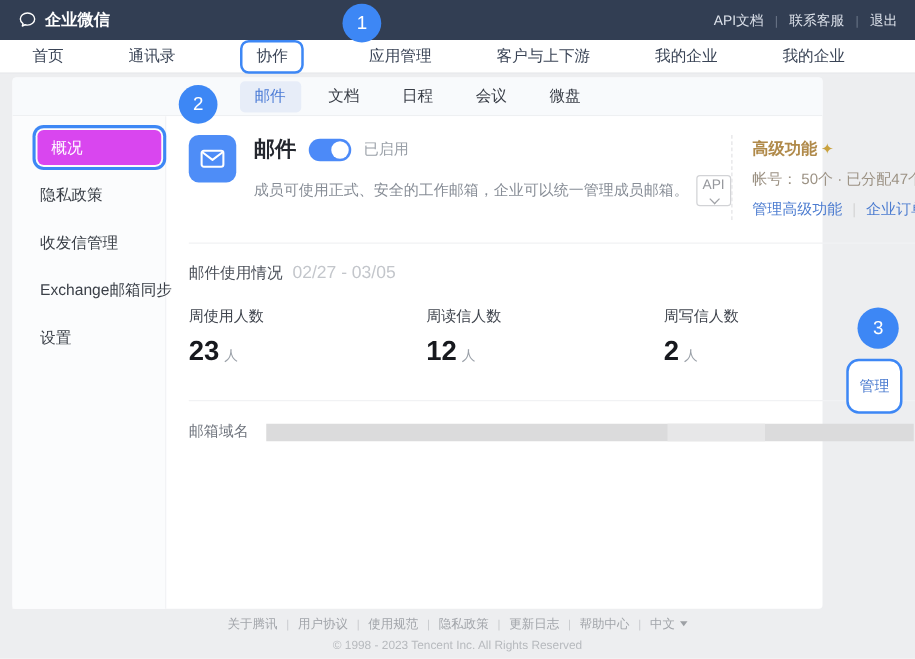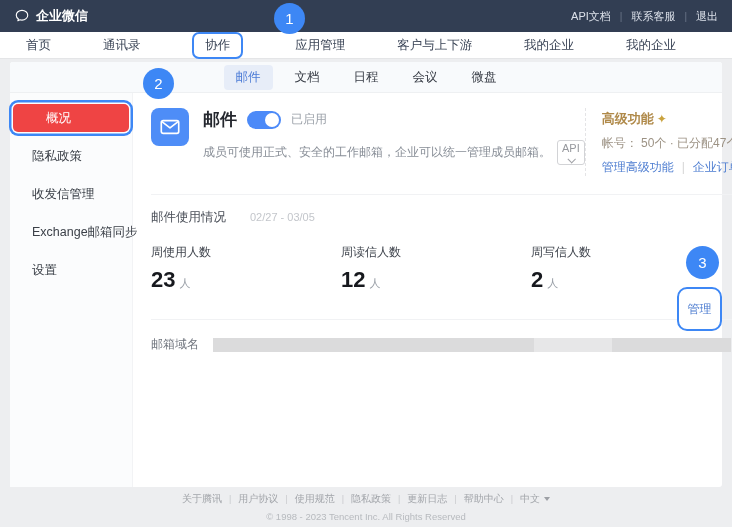--- a/index.html
+++ b/index.html
@@ -18,29 +18,29 @@
   .nav-item{cursor:pointer;white-space:nowrap;}
   .nav-box{border:2.5px solid #3D87F5;border-radius:7px;padding:3px 11px;margin:-4px 0;background:transparent;position:relative;z-index:2;}
 
   
   .ann-circle{position:absolute;width:31px;height:31px;border-radius:50%;background:#3D87F5;color:#fff;display:flex;align-items:center;justify-content:center;font-size:15px;z-index:20;}
   #ann-c1{left:274px;top:3px;}
   #ann-c2{left:143px;top:68px;}
   #ann-c3{left:686px;top:246px;width:33px;height:33px;}
 
   
-  .card{position:absolute;left:10px;top:62px;width:712px;height:425px;background:#fff;border-radius:3px;}
+  .card{position:absolute;left:10px;top:62px;width:648px;height:425px;background:#fff;border-radius:3px;}
   .tabstrip{height:30px;background:#F8FAFC;border-bottom:1px solid #EEF0F2;display:flex;align-items:center;justify-content:center;gap:10px;font-size:12.5px;color:#383D46;border-radius:3px 3px 0 0;}
   .tab{padding:4px 12px;cursor:pointer;border-radius:4px;}
   .tab.active{background:#E7EDF8;color:#4B7BD6;}
 
   .body-row{display:flex;height:394px;}
   .sidebar{width:123px;background:#FBFCFD;border-right:1px solid #F2F3F5;padding-top:11px;box-sizing:border-box;}
   .side-item{height:28px;line-height:28px;padding-left:22px;font-size:12.5px;color:#3B4048;margin-bottom:10px;cursor:pointer;white-space:nowrap;}
-  .side-item.active{background:#ef4444;color:#fff;border-radius:5px;margin:0 3px 10px 3px;padding-left:33px;box-shadow:0 0 0 1.5px #FDFDFD,0 0 0 4px #3D87F5;}
+  .side-item.active{background:#d946ef;color:#fff;border-radius:5px;margin:0 3px 10px 20px;padding-left:11px;box-shadow:0 0 0 1.5px #FDFDFD,0 0 0 4px #3D87F5;}
 
   .main{flex:1;padding:0 12px 0 18px;box-sizing:border-box;position:relative;}
 
   
   .app-header{display:flex;padding-top:15px;}
   .app-icon{width:38px;height:38px;border-radius:8px;background:#4E8DF7;display:flex;align-items:center;justify-content:center;margin-right:14px;flex:0 0 auto;}
   .header-mid{flex:1;min-width:0;}
   .title-row{display:flex;align-items:center;gap:10px;}
   .app-title{font-size:17px;font-weight:bold;color:#24272E;}
   .toggle{width:34px;height:18px;border-radius:9px;background:#4C8AF8;position:relative;cursor:pointer;flex:0 0 auto;}
@@ -54,21 +54,21 @@
   .p-title{font-size:13px;font-weight:bold;color:#B08A4A;}
   .sparkle{color:#C9A23E;font-size:12px;margin-left:3px;}
   .p-account{margin-top:7px;font-size:12px;color:#9C9284;}
   .p-links{margin-top:7px;font-size:12px;color:#4C7CD0;display:flex;align-items:center;}
   .p-link{cursor:pointer;}
   .p-link + .p-link::before{content:"|";color:#D5D5D5;margin:0 8px;}
 
   
   .usage{margin-top:18px;border-top:1px solid #F1F2F4;padding-top:14px;}
   .u-head{font-size:12.5px;color:#4A4F58;}
-  .u-period{margin-left:24px;font-size:11px;color:#C3C6CB;text-align:right;}
+  .u-period{margin-left:8px;font-size:14px;color:#C3C6CB;text-align:right;}
   .stats{display:flex;margin-top:18px;}
   .stat{width:190px;}
   .stat-label{font-size:12px;color:#3F444D;}
   .stat-value-row{margin-top:6px;display:flex;align-items:baseline;}
   .stat-value{font-size:22px;font-weight:bold;color:#17191E;}
   .stat-unit{margin-left:4px;font-size:11px;color:#9AA0A8;}
 
   
   .domain{margin-top:26px;border-top:1px solid #F1F2F4;padding-top:16px;display:flex;align-items:center;padding-right:52px;}
   .domain-label{font-size:12px;color:#70757E;white-space:nowrap;}

